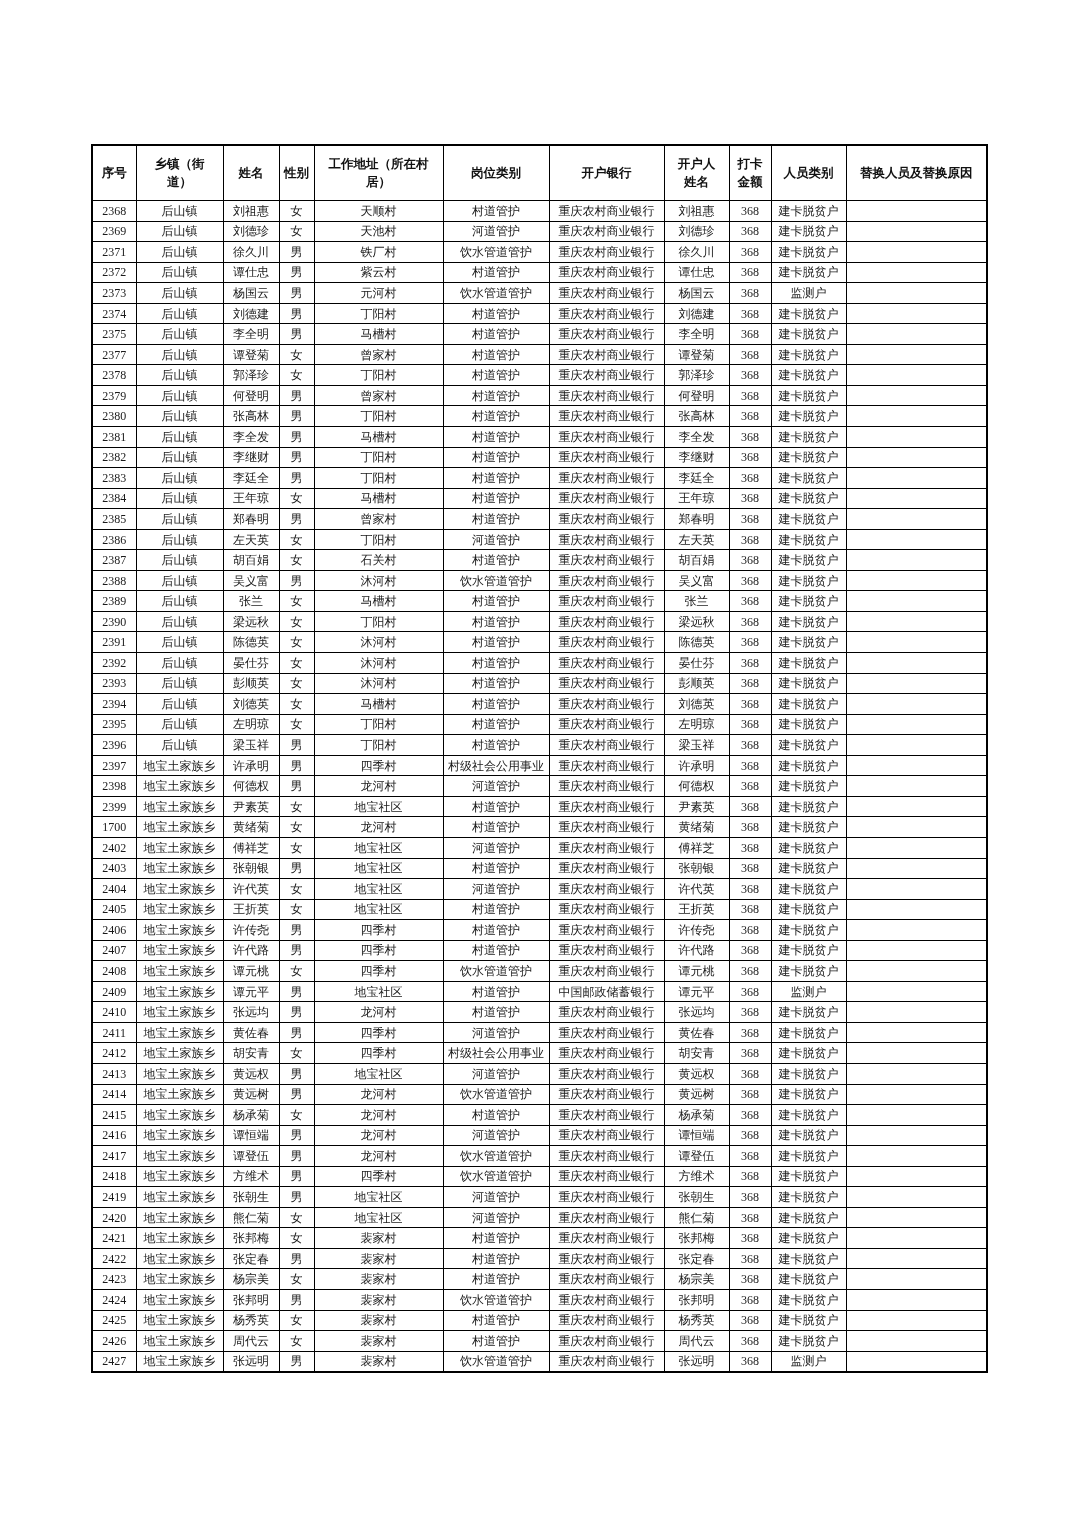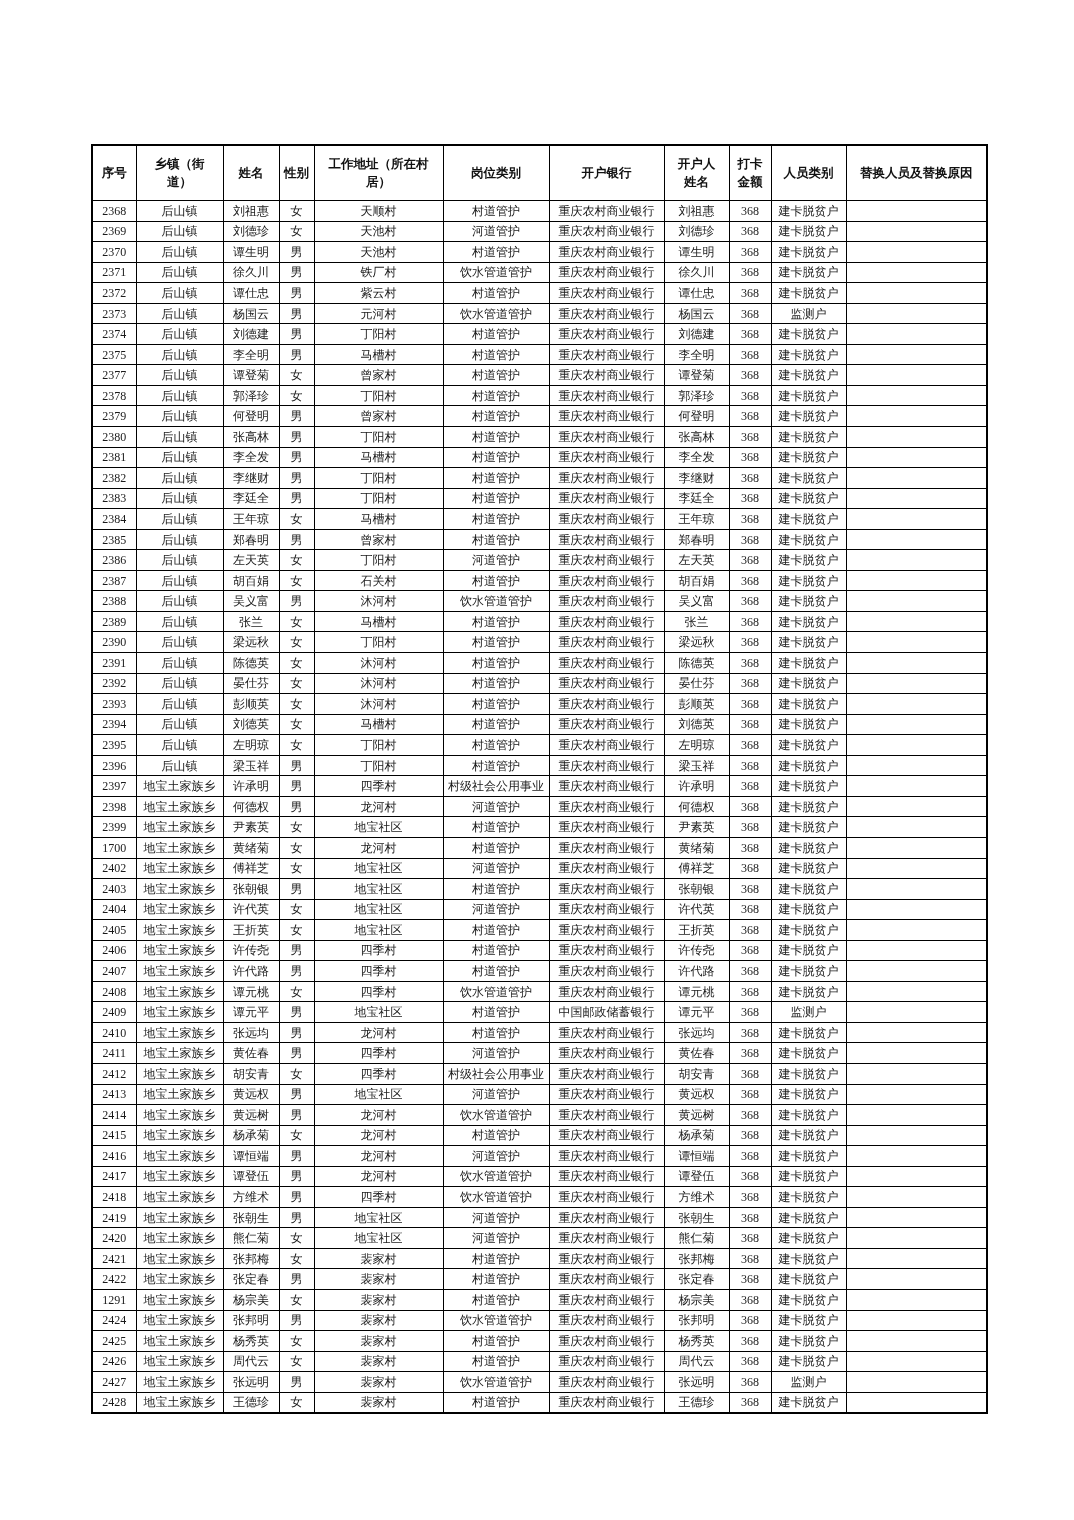--- a/index.html
+++ b/index.html
@@ -121,33 +121,20 @@
           <td>女</td>
           <td>天池村</td>
           <td>河道管护</td>
           <td>重庆农村商业银行</td>
           <td>刘德珍</td>
           <td>368</td>
           <td>建卡脱贫户</td>
           <td></td>
         </tr>
         <tr>
-          <td>2370</td>
-          <td>后山镇</td>
-          <td>谭生明</td>
-          <td>男</td>
-          <td>天池村</td>
-          <td>村道管护</td>
-          <td>重庆农村商业银行</td>
-          <td>谭生明</td>
-          <td>368</td>
-          <td>建卡脱贫户</td>
-          <td></td>
-        </tr>
-        <tr>
           <td>2371</td>
           <td>后山镇</td>
           <td>徐久川</td>
           <td>男</td>
           <td>铁厂村</td>
           <td>饮水管道管护</td>
           <td>重庆农村商业银行</td>
           <td>徐久川</td>
           <td>368</td>
           <td>建卡脱贫户</td>
@@ -784,21 +771,21 @@
           <td>男</td>
           <td>裴家村</td>
           <td>村道管护</td>
           <td>重庆农村商业银行</td>
           <td>张定春</td>
           <td>368</td>
           <td>建卡脱贫户</td>
           <td></td>
         </tr>
         <tr>
-          <td>1291</td>
+          <td>2423</td>
           <td>地宝土家族乡</td>
           <td>杨宗美</td>
           <td>女</td>
           <td>裴家村</td>
           <td>村道管护</td>
           <td>重庆农村商业银行</td>
           <td>杨宗美</td>
           <td>368</td>
           <td>建卡脱贫户</td>
           <td></td>
@@ -846,30 +833,17 @@
           <td>2427</td>
           <td>地宝土家族乡</td>
           <td>张远明</td>
           <td>男</td>
           <td>裴家村</td>
           <td>饮水管道管护</td>
           <td>重庆农村商业银行</td>
           <td>张远明</td>
           <td>368</td>
           <td>监测户</td>
-          <td></td>
-        </tr>
-        <tr>
-          <td>2428</td>
-          <td>地宝土家族乡</td>
-          <td>王德珍</td>
-          <td>女</td>
-          <td>裴家村</td>
-          <td>村道管护</td>
-          <td>重庆农村商业银行</td>
-          <td>王德珍</td>
-          <td>368</td>
-          <td>建卡脱贫户</td>
           <td></td>
         </tr>
       </tbody>
   </table>
 </div>
 
 </body></html>

